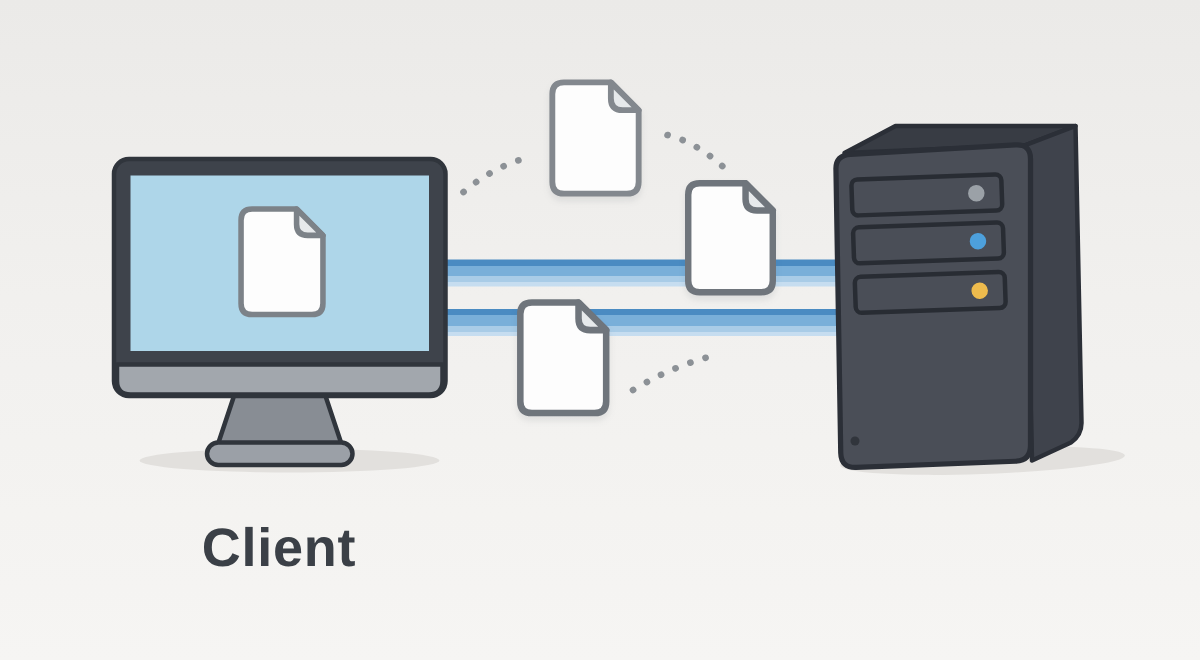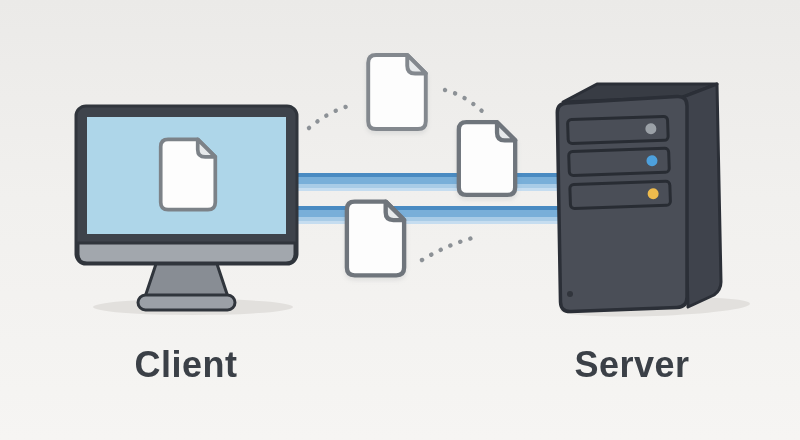--- a/index.html
+++ b/index.html
@@ -106,15 +106,14 @@
     <path d="M44 3 L63 22 H52 Q44 22 44 14 Z" fill="#e6e9eb" stroke="#6f757c" stroke-width="4.5" stroke-linejoin="round"></path>
   </svg>
 
   <svg class="arcs-svg" width="800" height="440" viewBox="0 0 800 440" xmlns="http://www.w3.org/2000/svg">
     <path d="M309 128 Q329 111 352 105" fill="none" stroke="#8c9196" stroke-width="4.4" stroke-linecap="round" stroke-dasharray="0.1 10.5"></path>
     <path d="M445 90 Q465 95 484 113" fill="none" stroke="#8c9196" stroke-width="4.4" stroke-linecap="round" stroke-dasharray="0.1 10.5"></path>
     <path d="M422 260 Q450 243 480 236" fill="none" stroke="#8c9196" stroke-width="4.4" stroke-linecap="round" stroke-dasharray="0.1 10.5"></path>
   </svg>
 
   <div class="label label-client">Client</div>
-  <div class="label label-server">Server</div>
 
 </div>
 
 </body></html>

